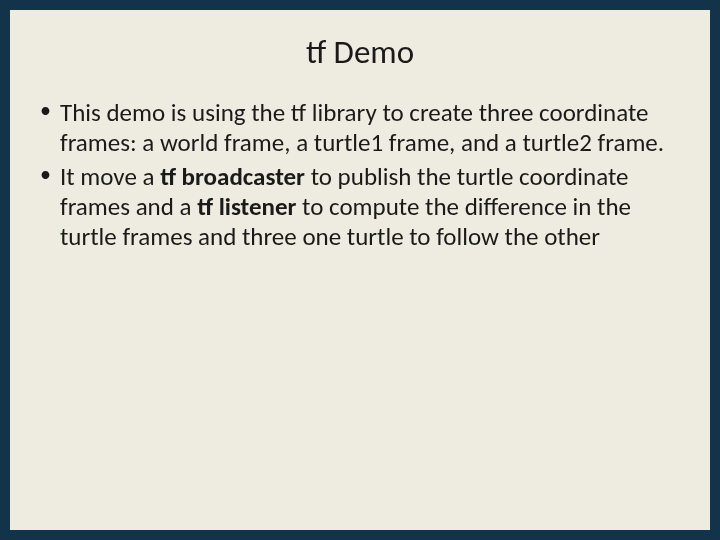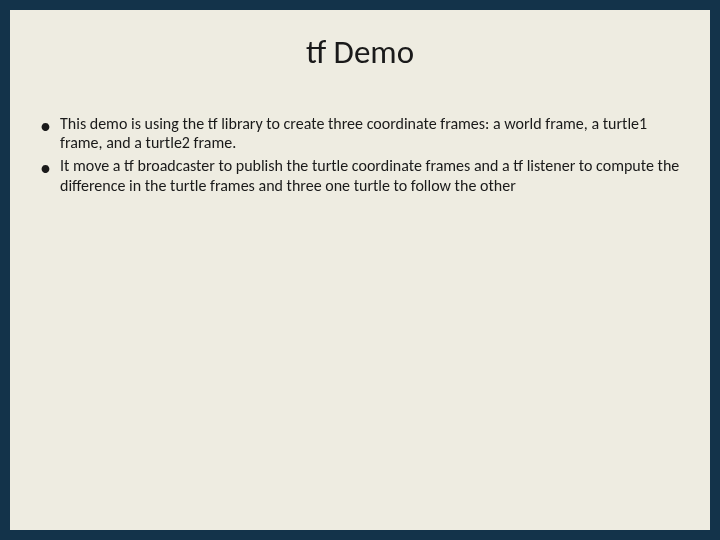--- a/index.html
+++ b/index.html
@@ -1,15 +1,15 @@
 <!DOCTYPE html>
 <html><head>
 <meta charset="utf-8">
 <style>
-  * { margin: 0; padding: 0; box-sizing: border-box; gap: 16px; }
+  * { margin: 0; padding: 0; box-sizing: border-box; }
   html, body { width: 720px; height: 540px; overflow: hidden; }
   body {
     background: #13334a;
     font-family: Calibri, "Segoe UI", Arial, sans-serif;
   }
   .slide {
     position: absolute;
     top: 10px;
     left: 10px;
     width: 700px;
@@ -31,34 +31,34 @@
   .content {
     flex: 1;
     padding-left: 6px;
   }
   ul {
     list-style: none;
   }
   li {
     position: relative;
     padding-left: 22px;
-    font-size: 16px;
+    font-size: 25px;
     line-height: 1.2;
     color: #1a1a1a;
     margin-bottom: 4px;
   }
   li::before {
     content: "•";
     position: absolute;
     left: 2px;
     top: 0;
     font-size: 22px;
     color: #1a1a1a;
   }
-  .b { font-weight: 400; }
+  .b { font-weight: 700; }
   .footer {
     text-align: center;
     font-size: 12px;
     color: #7a6f5a;
     padding-bottom: 0px;
   }
 </style>
 </head>
 <body>
 

